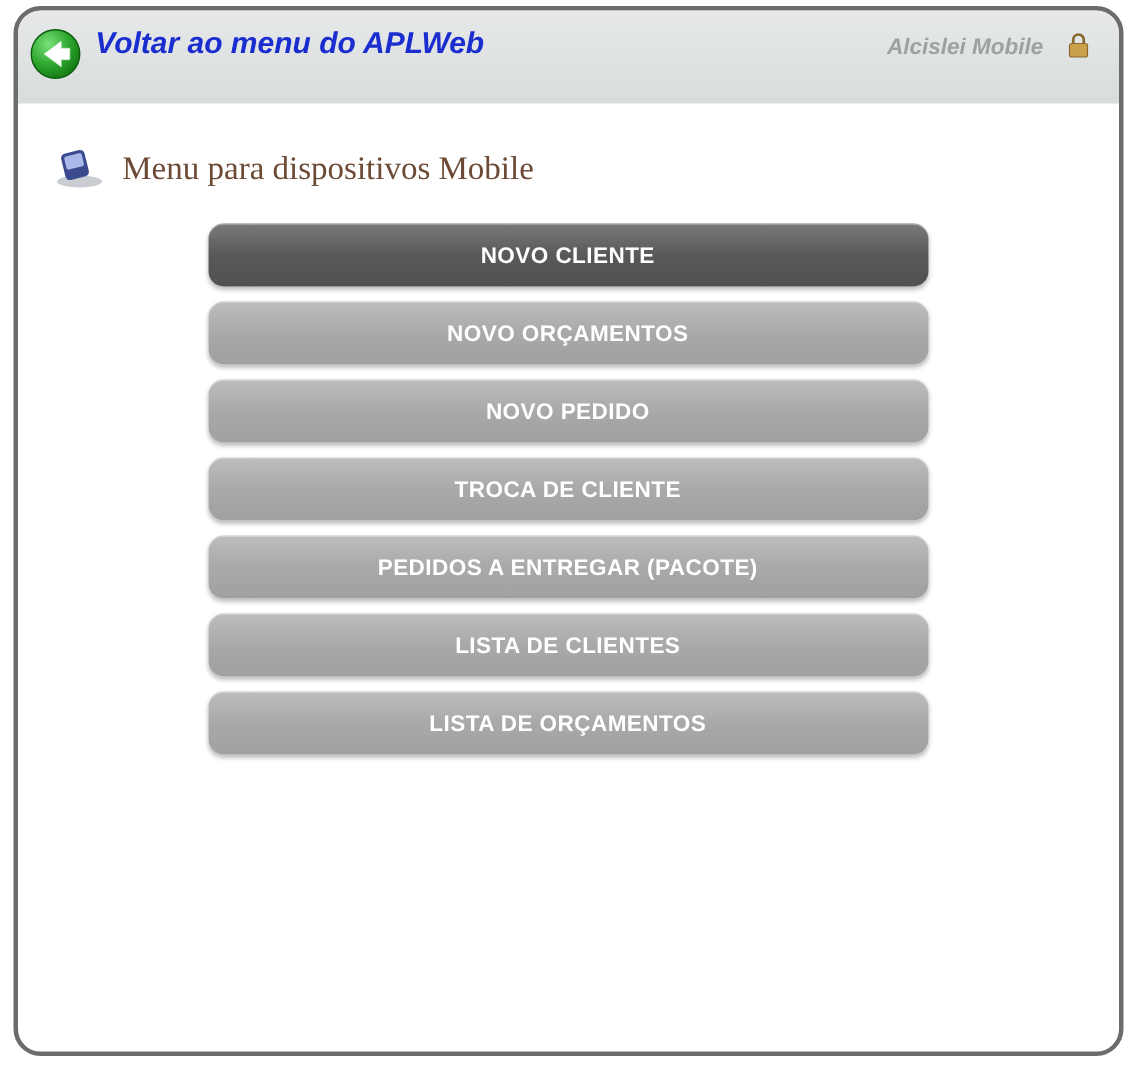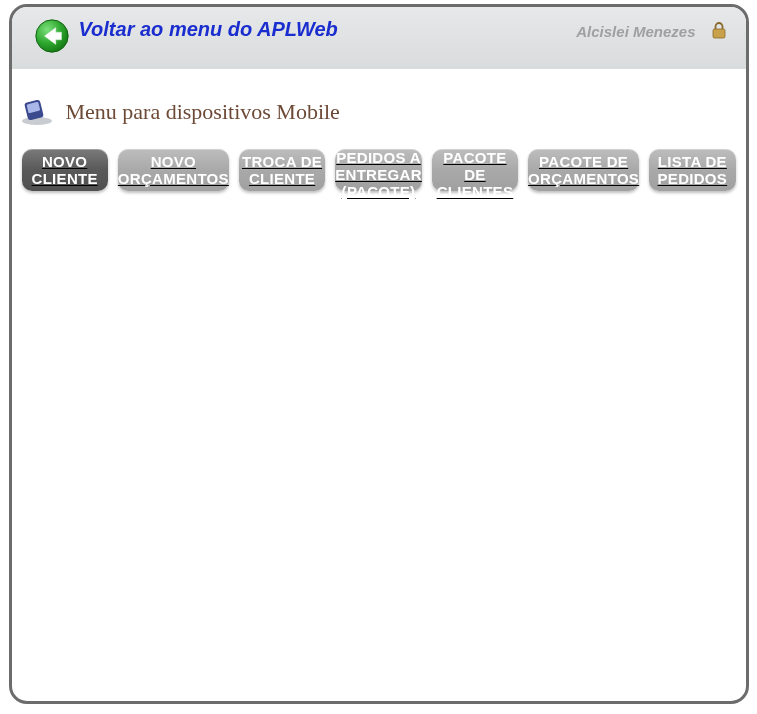--- a/index.html
+++ b/index.html
@@ -21,21 +21,21 @@
       height: 700px;
       margin-top: 4px;
       border: 3px solid #6c6c6c;
       border-radius: 18px;
       background: #fff;
       overflow: hidden;
       position: relative;
     }
     .header {
       background: linear-gradient(to bottom, #e6e8e9 0%, #d9dcdd 100%);
-      padding: 10px 18px 14px 21px;
+      padding: 10px 18px 14px 6px;
       display: flex;
       align-items: flex-start;
       position: relative;
       border-top-left-radius: 15px;
       border-top-right-radius: 15px;
     }
     .back-icon {
       width: 38px;
       height: 38px;
       flex-shrink: 0;
@@ -62,40 +62,40 @@
     .lock-icon {
       position: absolute;
       right: 18px;
       top: 14px;
       width: 18px;
       height: 18px;
     }
     .section-title-row {
       display: flex;
       align-items: center;
-      padding: 28px 0 22px 4px;
+      padding: 28px 0 22px 20px;
     }
     .title-icon {
       width: 40px;
       height: 30px;
       margin-right: 10px;
       flex-shrink: 0;
     }
     .section-title {
       color: #6d4a36;
       font-size: 22px;
       font-weight: normal;
       font-family: Georgia, 'Times New Roman', serif;
     }
     .menu-list {
       display: flex;
+      flex-direction: column;
       align-items: center;
       gap: 10px;
       padding: 0 10px;
-      text-decoration: underline;
     }
     .menu-button {
       width: 480px;
       height: 42px;
       border: none;
       border-radius: 10px;
       background: linear-gradient(to bottom, #bdbdbd 0%, #a9a9a9 50%, #a0a0a0 100%);
       color: #fff;
       font-weight: bold;
       font-size: 15px;
@@ -120,21 +120,21 @@
             <stop offset="0%" stop-color="#7be07b"></stop>
             <stop offset="60%" stop-color="#2fa82f"></stop>
             <stop offset="100%" stop-color="#178017"></stop>
           </radialGradient>
         </defs>
         <circle cx="20" cy="20" r="17" fill="url(#gball)" stroke="#0d5d0d" stroke-width="1"></circle>
         <path d="M 24 11 L 12 20 L 24 29 L 24 24 L 30 24 L 30 16 L 24 16 Z" fill="#ffffff" stroke="#d0f0d0" stroke-width="0.5"></path>
       </svg>
     </span>
     <a class="back-link">Voltar ao menu do APLWeb</a>
-    <span class="user-name">Alcislei Menezes</span>
+    <span class="user-name">Alcislei Mobile</span>
     <span class="lock-icon">
       <svg viewBox="0 0 18 18" width="18" height="18">
         <rect x="3" y="8" width="12" height="9" rx="1.5" fill="#c9a14a" stroke="#8a6a2c" stroke-width="0.8"></rect>
         <path d="M 5.5 8 V 5.5 a 3.5 3.5 0 0 1 7 0 V 8" fill="none" stroke="#8a6a2c" stroke-width="1.8"></path>
       </svg>
     </span>
   </div>
 
   <div class="section-title-row">
     <span class="title-icon">
@@ -143,19 +143,19 @@
         <rect x="10" y="4" width="16" height="18" rx="3" fill="#3b4a8f" transform="rotate(-14 18 13)"></rect>
         <rect x="12" y="6" width="12" height="9" rx="1.5" fill="#a9b8e8" transform="rotate(-14 18 13)"></rect>
       </svg>
     </span>
     <span class="section-title">Menu para dispositivos Mobile</span>
   </div>
 
   <div class="menu-list">
     <button class="menu-button active">NOVO CLIENTE</button>
     <button class="menu-button">NOVO ORÇAMENTOS</button>
+    <button class="menu-button">NOVO PEDIDO</button>
     <button class="menu-button">TROCA DE CLIENTE</button>
     <button class="menu-button">PEDIDOS A ENTREGAR (PACOTE)</button>
-    <button class="menu-button">PACOTE DE CLIENTES</button>
-    <button class="menu-button">PACOTE DE ORÇAMENTOS</button>
-    <button class="menu-button">LISTA DE PEDIDOS</button>
+    <button class="menu-button">LISTA DE CLIENTES</button>
+    <button class="menu-button">LISTA DE ORÇAMENTOS</button>
   </div>
 </div>
 
 </body></html>

